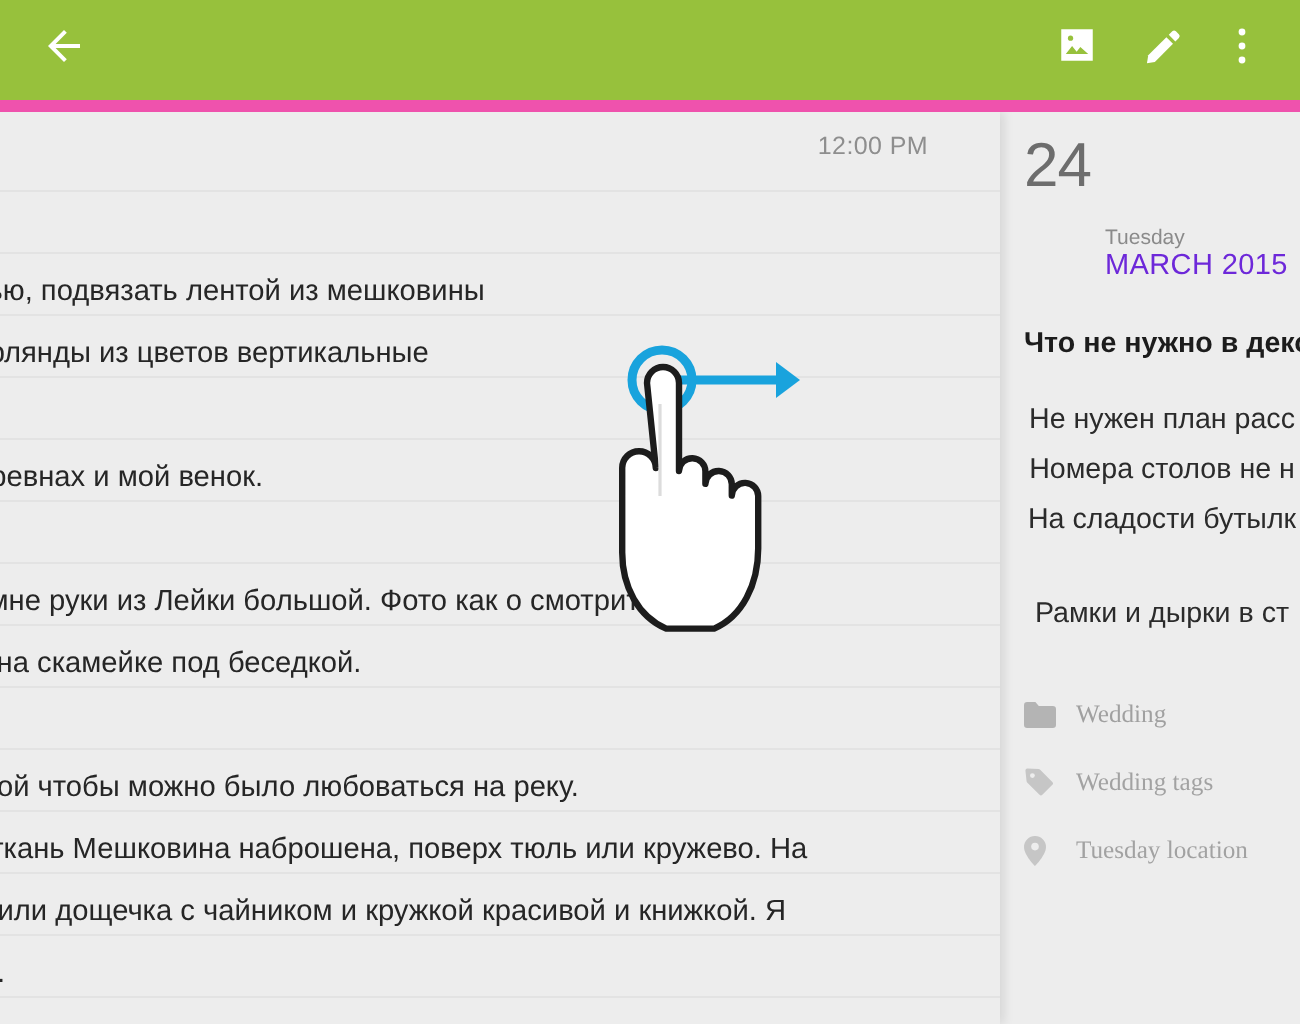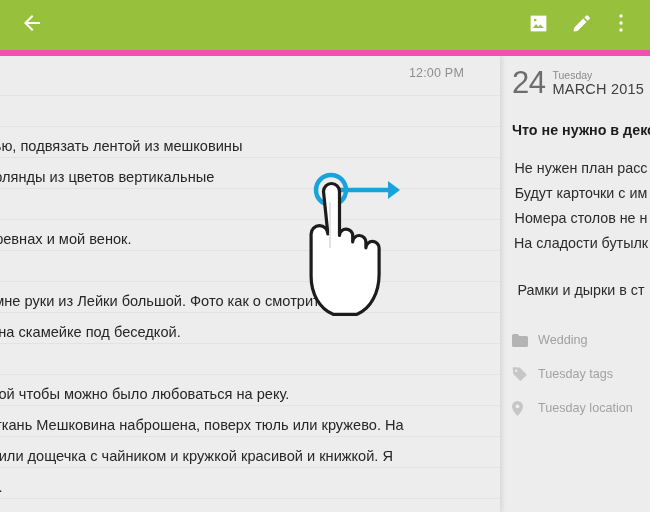--- a/index.html
+++ b/index.html
@@ -83,24 +83,24 @@
     padding-left: 12px;
   }
   .date-row {
     display: flex; align-items: flex-start;
     margin-top: 11px;
   }
   .date-day {
     font-size: 31px; color: #6d6d6d; line-height: 32px;
     font-weight: 400; letter-spacing: -0.5px;
   }
-  .date-text { margin-left: 7px; padding-top: 2px; }
+  .date-text { margin-left: 7px; padding-top: 2px; margin-top: 44px; }
   .date-weekday { font-size: 10.5px; color: #8a8a8a; line-height: 12px; }
   .date-monthyear {
-    font-size: 14.5px; color: #404040; line-height: 16px;
+    font-size: 14.5px; color: #6d28d9; line-height: 16px;
     letter-spacing: 0.2px; white-space: nowrap;
   }
   .note-title {
     margin-top: 21px;
     font-size: 14.3px; font-weight: bold; color: #1c1c1c;
     white-space: nowrap; line-height: 20px;
   }
   .note-body { margin-top: 16px; }
   .note-body p {
     font-size: 14.3px; color: #2b2b2b;
@@ -110,21 +110,21 @@
   .meta-list { margin-top: 24px; }
   .meta-row {
     display: flex; align-items: center;
     height: 26px; margin-bottom: 8px;
   }
   .meta-icon {
     width: 18px; height: 16px;
     display: flex; align-items: center; justify-content: flex-start;
     margin-right: 8px;
   }
-  .meta-label { font-size: 12.6px; color: #a2a2a2; white-space: nowrap; }
+  .meta-label { font-size: 12.6px; color: #a2a2a2; white-space: nowrap; font-family: Liberation Serif, serif; }
   .meta-label.filled { color: #a0a0a0; }
 
   
   .gesture {
     position: absolute;
     top: 168px; left: 300px;
     width: 112px; height: 152px;
     z-index: 60;
     pointer-events: none;
   }
@@ -180,21 +180,20 @@
       <div class="date-text">
         <div class="date-weekday">Tuesday</div>
         <div class="date-monthyear">MARCH 2015</div>
       </div>
     </div>
 
     <div class="note-title">Что не нужно в деко</div>
 
     <div class="note-body">
       <p>Не нужен план расс</p>
-      <p>Будут карточки с им</p>
       <p>Номера столов не н</p>
       <p>На сладости бутылк</p>
       <p class="gap"></p>
       <p>Рамки и дырки в ст</p>
     </div>
 
     <div class="meta-list">
       <div class="meta-row">
         <span class="meta-icon">
           <svg width="16" height="13" viewBox="0 0 16 13">
@@ -203,21 +202,21 @@
         </span>
         <span class="meta-label filled">Wedding</span>
       </div>
       <div class="meta-row">
         <span class="meta-icon">
           <svg width="15" height="14" viewBox="0 0 15 14">
             <path d="M0.7 1.3A1 1 0 011.7.3l5.6.2a1 1 0 01.67.29l6.2 6.2a1 1 0 010 1.41l-5 5a1 1 0 01-1.41 0L1.56 7.2a1 1 0 01-.29-.67z" fill="#c6c6c6"></path>
             <circle cx="4.2" cy="3.8" r="1.2" fill="#ededed"></circle>
           </svg>
         </span>
-        <span class="meta-label">Tuesday tags</span>
+        <span class="meta-label">Wedding tags</span>
       </div>
       <div class="meta-row">
         <span class="meta-icon">
           <svg width="11" height="15" viewBox="0 0 11 15">
             <path d="M5.5 0A5.5 5.5 0 000 5.5C0 9.6 5.5 15 5.5 15S11 9.6 11 5.5A5.5 5.5 0 005.5 0z" fill="#c6c6c6"></path>
             <circle cx="5.5" cy="5.3" r="1.9" fill="#ededed"></circle>
           </svg>
         </span>
         <span class="meta-label">Tuesday location</span>
       </div>

